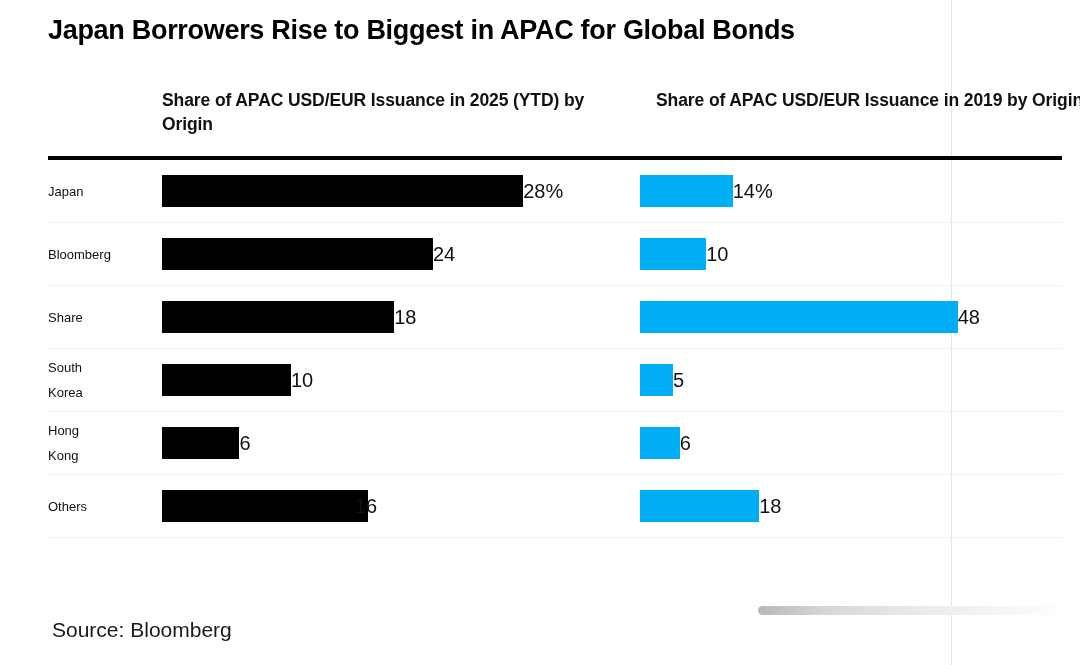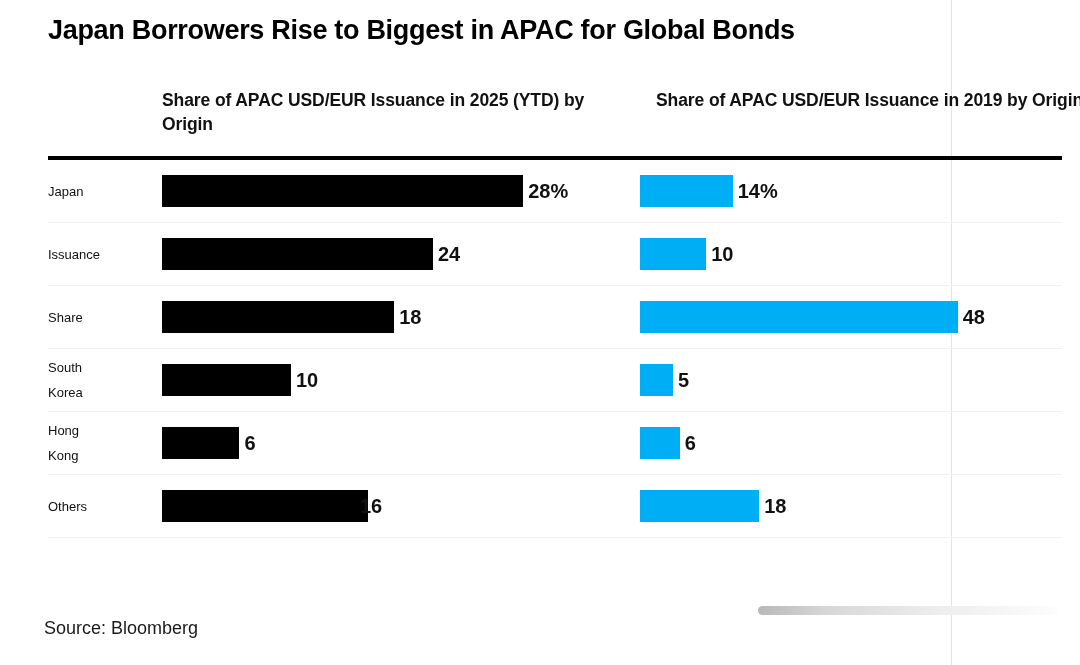--- a/index.html
+++ b/index.html
@@ -108,29 +108,27 @@
   .bar.blue  { background: #00AEF5; }
 
   .bar-value {
     position: absolute;
     top: 50%;
     transform: translateY(-50%);
     font-size: 20px;
     line-height: 24px;
     color: #111111;
     white-space: nowrap;
-    padding-left: 5px;
-    font-weight: bold;
   }
 
   .source {
     position: absolute;
-    left: 44px;
+    left: 52px;
     top: 618px;
-    font-size: 18px;
+    font-size: 21px;
     color: #1a1a1a;
   }
 
   .scrollbar {
     position: absolute;
     left: 758px;
     top: 606px;
     width: 300px;
     height: 9px;
     border-radius: 5px;
@@ -157,21 +155,21 @@
         <div class="bar-track black">
           <div class="bar black" style="width: 361.2px;"></div>
           <div class="bar-value" style="left: 361.2px;">28%</div>
         </div>
         <div class="bar-track blue">
           <div class="bar blue" style="width: 92.68px; background: rgb(0, 174, 245);"></div>
           <div class="bar-value" style="left: 92.68px;">14%</div>
         </div>
       </div>
       <div class="row">
-        <div class="row-label">Issuance</div>
+        <div class="row-label">Bloomberg</div>
         <div class="bar-track black">
           <div class="bar black" style="width: 270.9px;"></div>
           <div class="bar-value" style="left: 270.9px;">24</div>
         </div>
         <div class="bar-track blue">
           <div class="bar blue" style="width: 66.2px; background: rgb(0, 174, 245);"></div>
           <div class="bar-value" style="left: 66.2px;">10</div>
         </div>
       </div>
       <div class="row">

